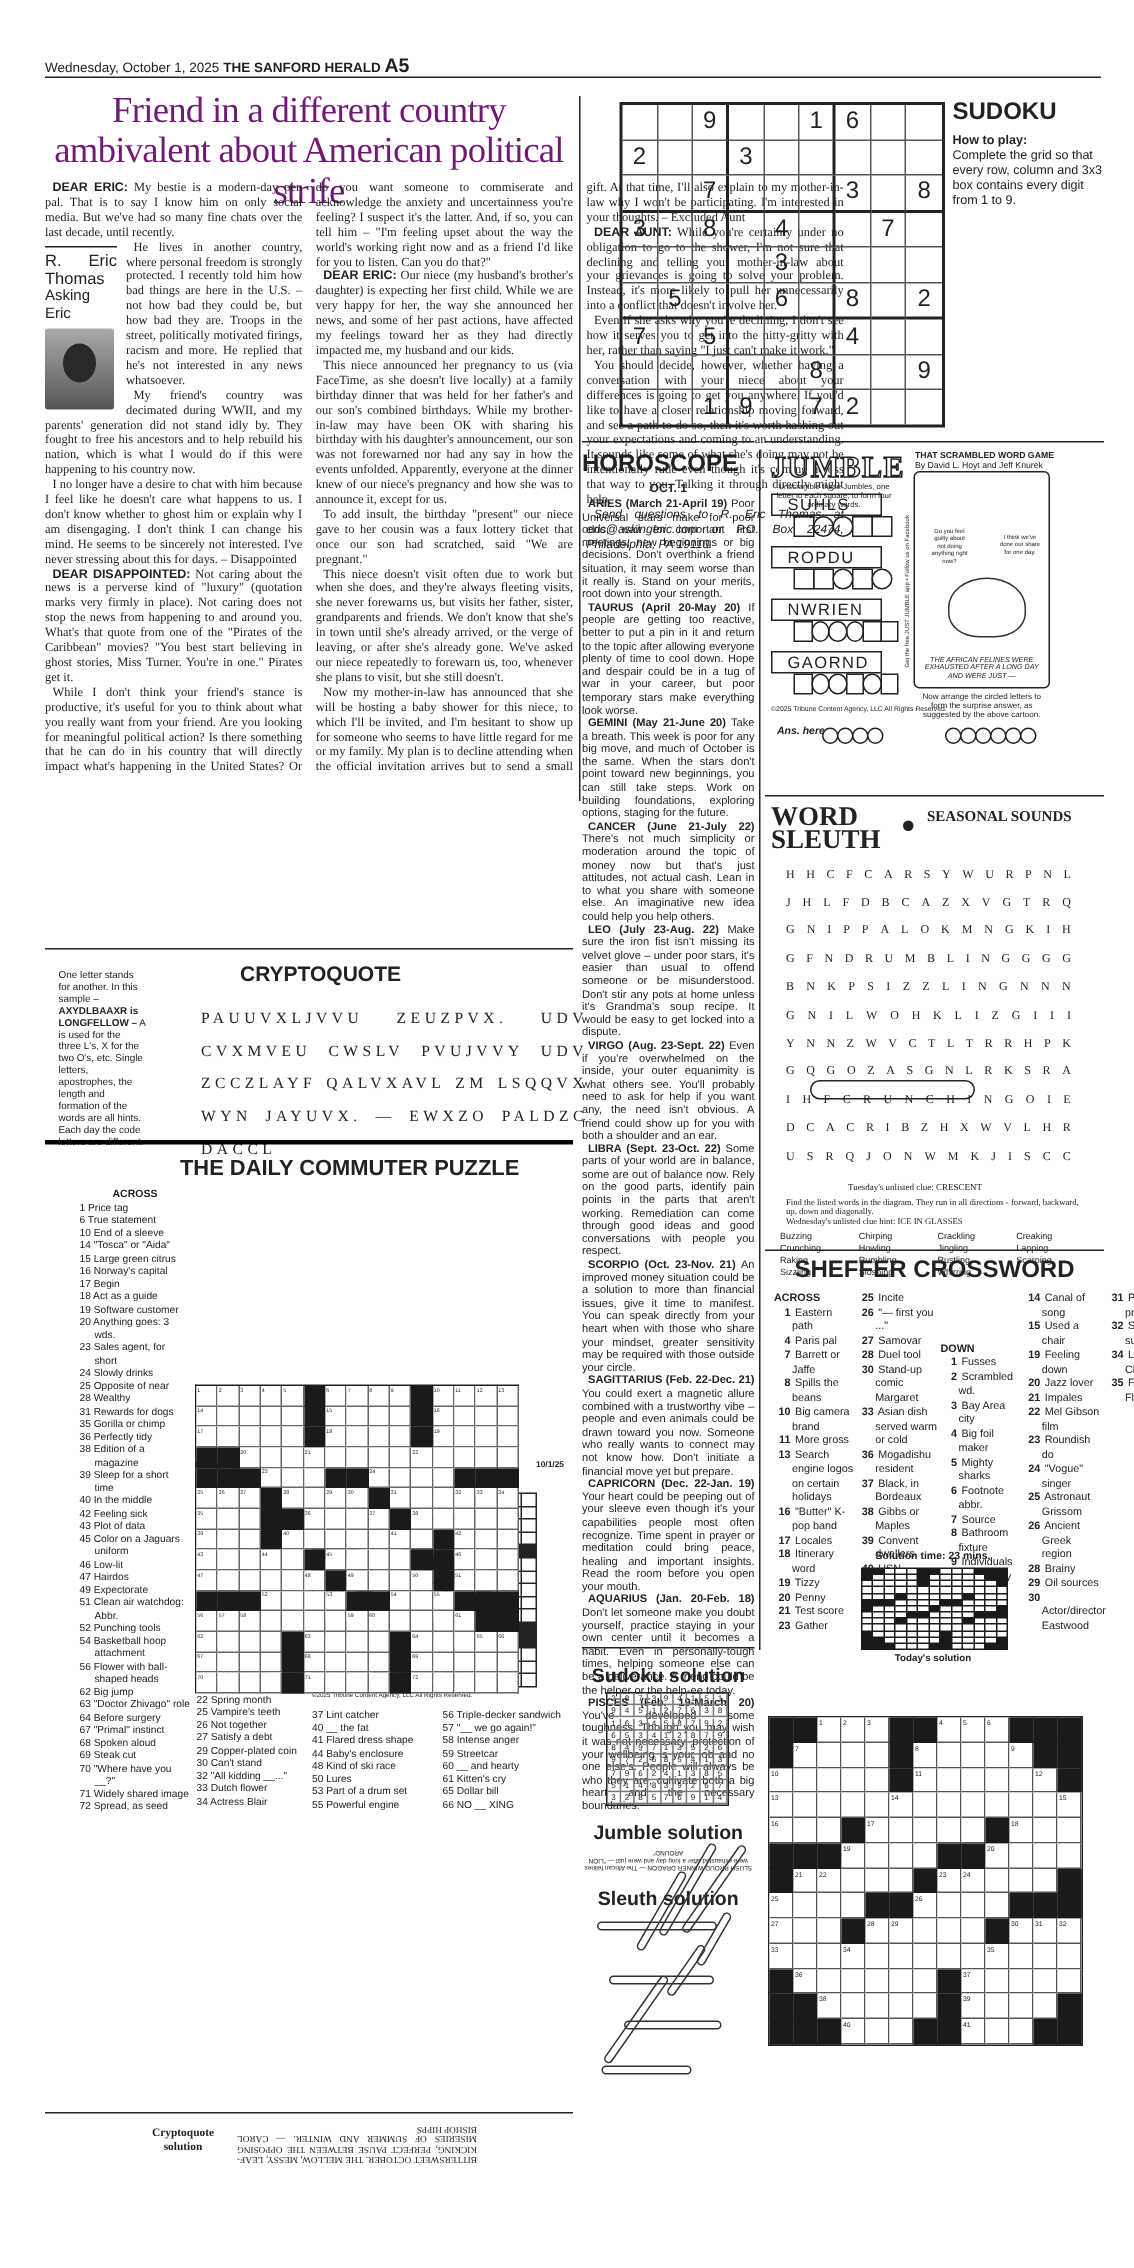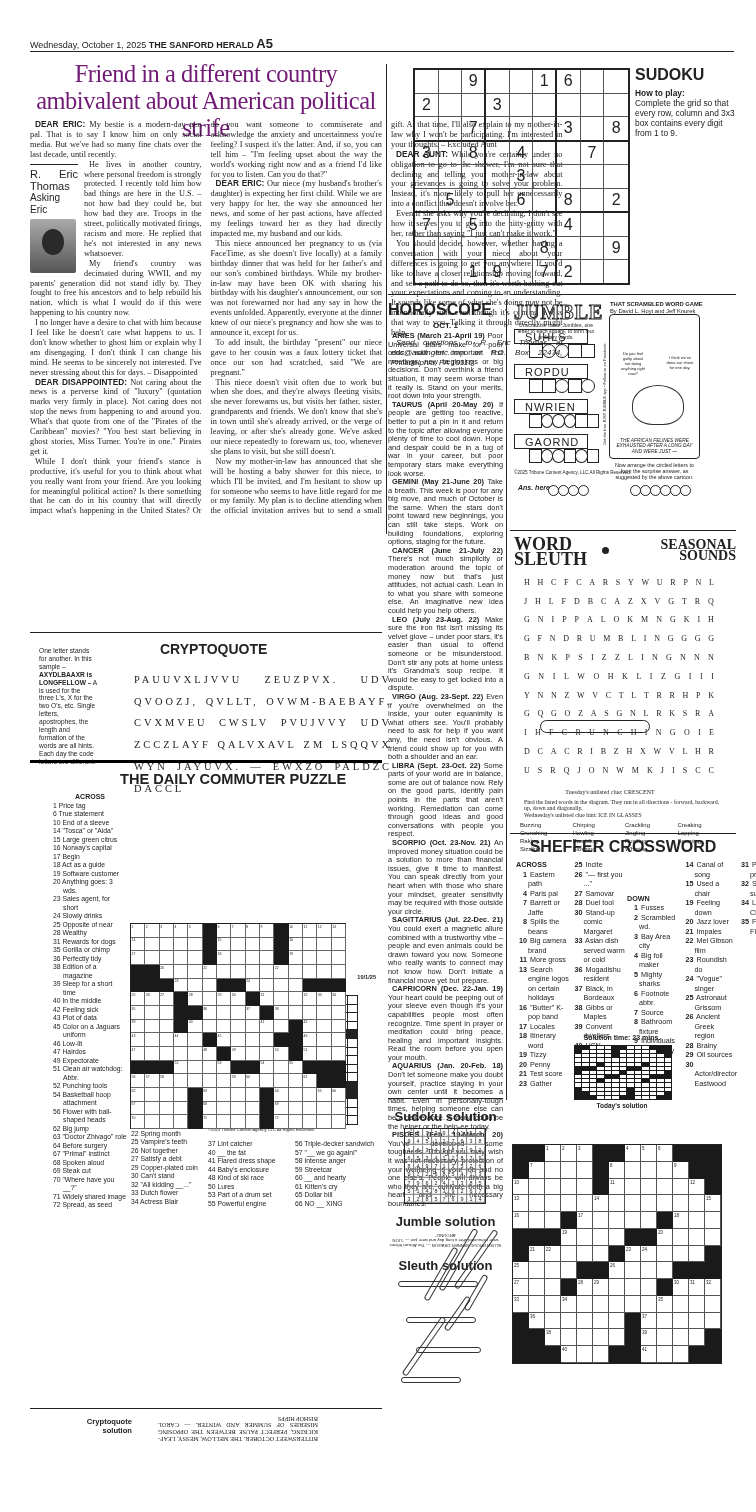--- a/index.html
+++ b/index.html
@@ -57,21 +57,21 @@
 #jumble .side{position:absolute;left:92px;top:30px;font-size:4px;font-family:"Liberation Sans",sans-serif;writing-mode:vertical-rl;transform:rotate(180deg);height:120px}
 #jumble .arr{position:absolute;left:99px;top:167px;width:91px;font-family:"Liberation Sans",sans-serif;font-size:5.4px;text-align:center;line-height:6px}
 #jumble .copy{position:absolute;left:4px;top:175px;font-family:"Liberation Sans",sans-serif;font-size:4.6px;line-height:5.4px}
 #jumble .ans{position:absolute;left:8px;top:190px;font-family:"Liberation Sans",sans-serif;font-weight:bold;font-style:italic;font-size:7px;line-height:6.5px}
 #jumble .ansb{position:absolute;top:190px;display:flex}
 #jumble .ansb span{width:11px;height:11px;border:1px solid #222;border-radius:50%;margin-right:-1px;background:#fff}
 
 #sleuth{left:510px;top:530px;width:226px;border-top:1px solid #222}
 #sleuth .title{position:absolute;left:4px;top:6px;font-family:"Liberation Serif",serif;font-weight:bold;font-size:18px;line-height:15px}
 #sleuth .dot{position:absolute;left:92px;top:16px;width:7px;height:7px;background:#222;border-radius:50%}
-#sleuth .sub{position:absolute;left:108px;top:8px;font-family:"Liberation Serif",serif;font-weight:bold;font-size:14px;line-height:11px;text-align:right}
+#sleuth .sub{position:absolute;left:108px;top:8px;font-family:"Liberation Serif",serif;font-weight:bold;font-size:10px;line-height:11px;text-align:left}
 #sleuth .grid{position:absolute;left:14px;top:42px;width:190px}
 #sleuth .row{display:flex;justify-content:space-between;font-family:"Liberation Serif",serif;font-size:8px;height:18.8px;align-items:center}
 #sleuth .circ{position:absolute;left:30px;top:189px;width:110px;height:13px;border:1px solid #222;border-radius:8px}
 #sleuth .unl{position:absolute;left:0;top:258px;width:200px;text-align:center;font-size:6px}
 #sleuth .find{position:absolute;left:14px;top:268px;width:200px;font-size:5.8px;line-height:6.4px}
 #sleuth .words{position:absolute;left:10px;top:290px;width:210px;display:grid;grid-template-columns:repeat(4,1fr);font-family:"Liberation Sans",sans-serif;font-size:6px;line-height:8px}
 
 #sheffer{left:510px;top:833px;width:226px;border-top:1px solid #222}
 #sheffer h2{font-family:"Liberation Sans",sans-serif;font-size:16px;text-align:center;margin-top:4px}
 #sheffer .clues{position:absolute;top:26px;left:6px;width:220px;height:230px;column-count:4;column-gap:2px;font-family:"Liberation Sans",sans-serif;font-size:7.2px;line-height:9.5px;column-fill:auto}
@@ -113,21 +113,21 @@
 #down2{position:absolute;left:178px;top:377px;width:170px;display:grid;grid-template-columns:1fr 1fr;column-gap:4px;font-family:"Liberation Sans",sans-serif;font-size:6.8px;line-height:8.5px}
 
 #solutions{left:388px;top:1098px;width:115px;border-top:1px solid #222}
 #solutions h3{font-family:"Liberation Sans",sans-serif;font-size:13px;text-align:center;margin:10px 0 4px}
 #sudsol{width:82px;height:76px;margin-left:16px;display:grid;grid-template-columns:repeat(9,1fr);border:1px solid #222;font-family:"Liberation Sans",sans-serif;font-size:5.4px}
 #sudsol span{border-right:0.5px solid #777;border-bottom:0.5px solid #777;display:flex;align-items:center;justify-content:center;transform:rotate(180deg)}
 .flip{transform:rotate(180deg);font-family:"Liberation Sans",sans-serif;font-size:4.3px;text-align:center;line-height:5px}
 #sleuthsol{width:90px;height:110px;margin-left:8px;position:relative}
 #sleuthsol i{position:absolute;border:0.6px solid #333;border-radius:5px;height:6px;transform-origin:left center}
 #cryptosol{left:30px;top:1408px;width:352px;border-top:1.5px solid #222}
-#cryptosol .lbl{position:absolute;left:42px;top:8px;font-family:Liberation Sans, sans-serif;font-weight:bold;font-size:7.6px;text-align:right;width:60px;line-height:9px}
+#cryptosol .lbl{position:absolute;left:62px;top:8px;font-family:Liberation Serif, serif;font-weight:bold;font-size:7.6px;text-align:center;width:60px;line-height:9px}
 #cryptosol .txt{position:absolute;left:128px;top:6px;width:160px;font-family:"Liberation Serif",serif;font-size:6.2px;line-height:6.8px;transform:rotate(180deg);text-align:justify}
 </style>
 </head>
 <body>
 
 <div id="masthead" class="abs">
   <span>Wednesday, October 1, 2025</span>
   <span class="pub">THE SANFORD HERALD</span>
   <span class="pg">A5</span>
 </div>
@@ -253,21 +253,21 @@
   <div class="date">OCT. 1</div>
   <div class="body" id="horo-body">
       <p><b>ARIES (March 21-April 19) </b>Poor Universal stars make for poor odds, wait for important first meetings, new beginnings or big decisions. Don't overthink a friend situation, it may seem worse than it really is. Stand on your merits, root down into your strength.</p>
       <p><b>TAURUS (April 20-May 20) </b>If people are getting too reactive, better to put a pin in it and return to the topic after allowing everyone plenty of time to cool down. Hope and despair could be in a tug of war in your career, but poor temporary stars make everything look worse.</p>
       <p><b>GEMINI (May 21-June 20) </b>Take a breath. This week is poor for any big move, and much of October is the same. When the stars don't point toward new beginnings, you can still take steps. Work on building foundations, exploring options, staging for the future.</p>
       <p><b>CANCER (June 21-July 22) </b>There's not much simplicity or moderation around the topic of money now but that's just attitudes, not actual cash. Lean in to what you share with someone else. An imaginative new idea could help you help others.</p>
       <p><b>LEO (July 23-Aug. 22) </b>Make sure the iron fist isn't missing its velvet glove – under poor stars, it's easier than usual to offend someone or be misunderstood. Don't stir any pots at home unless it's Grandma's soup recipe. It would be easy to get locked into a dispute.</p>
       <p><b>VIRGO (Aug. 23-Sept. 22) </b>Even if you're overwhelmed on the inside, your outer equanimity is what others see. You'll probably need to ask for help if you want any, the need isn't obvious. A friend could show up for you with both a shoulder and an ear.</p>
       <p><b>LIBRA (Sept. 23-Oct. 22) </b>Some parts of your world are in balance, some are out of balance now. Rely on the good parts, identify pain points in the parts that aren't working. Remediation can come through good ideas and good conversations with people you respect.</p>
       <p><b>SCORPIO (Oct. 23-Nov. 21) </b>An improved money situation could be a solution to more than financial issues, give it time to manifest. You can speak directly from your heart when with those who share your mindset, greater sensitivity may be required with those outside your circle.</p>
-      <p><b>SAGITTARIUS (Jul. 22-Dec. 21) </b>You could exert a magnetic allure combined with a trustworthy vibe – people and even animals could be drawn toward you now. Someone who really wants to connect may not know how. Don't initiate a financial move yet but prepare.</p>
+      <p><b>SAGITTARIUS (Feb. 22-Dec. 21) </b>You could exert a magnetic allure combined with a trustworthy vibe – people and even animals could be drawn toward you now. Someone who really wants to connect may not know how. Don't initiate a financial move yet but prepare.</p>
       <p><b>CAPRICORN (Dec. 22-Jan. 19) </b>Your heart could be peeping out of your sleeve even though it's your capabilities people most often recognize. Time spent in prayer or meditation could bring peace, healing and important insights. Read the room before you open your mouth.</p>
       <p><b>AQUARIUS (Jan. 20-Feb. 18) </b>Don't let someone make you doubt yourself, practice staying in your own center until it becomes a habit. Even in personally-tough times, helping someone else can be a deliverance. A friend could be the helper or the help-ee today.</p>
       <p><b>PISCES (Feb. 19-March 20) </b>You've developed some toughness. Though you may wish it was not necessary, protection of your wellbeing is your job and no one else's. People will always be who they are, cultivate both a big heart and the necessary boundaries.</p>
     </div>
 </div>
 <div class="abs vrule" style="left:506px;top:300px;height:800px"></div>
 
 <div id="jumble" class="abs">
   <div class="logo">JUMBLE</div>
   <div class="tag"><span>THAT SCRAMBLED WORD GAME</span><br><span style="font-weight:normal">By David L. Hoyt and Jeff Knurek</span></div>
@@ -968,25 +968,20 @@
 <div id="crypto" class="abs" style="height:125px">
   <h2>CRYPTOQUOTE</h2>
   <div class="side">
     <span>One letter stands for another. In this sample –</span> <b>AXYDLBAAXR is LONGFELLOW –</b> <span>A is used for the three L's, X for the two O's, etc. Single letters, apostrophes, the length and formation of the words are all hints. Each day the code letters are different.</span>
   </div>
   <div class="lines" id="crypto-lines">
       <div>
         <span>PAUUVXLJVVU</span>
         <span>ZEUZPVX.</span>
         <span>UDV</span>
-      </div>
-      <div>
-        <span>QVOOZJ,</span>
-        <span>QVLLT,</span>
-        <span>OVWM-BAEBAYF.</span>
       </div>
       <div>
         <span>CVXMVEU</span>
         <span>CWSLV</span>
         <span>PVUJVVY</span>
         <span>UDV</span>
       </div>
       <div>
         <span>ZCCZLAYF</span>
         <span>QALVXAVL</span>

